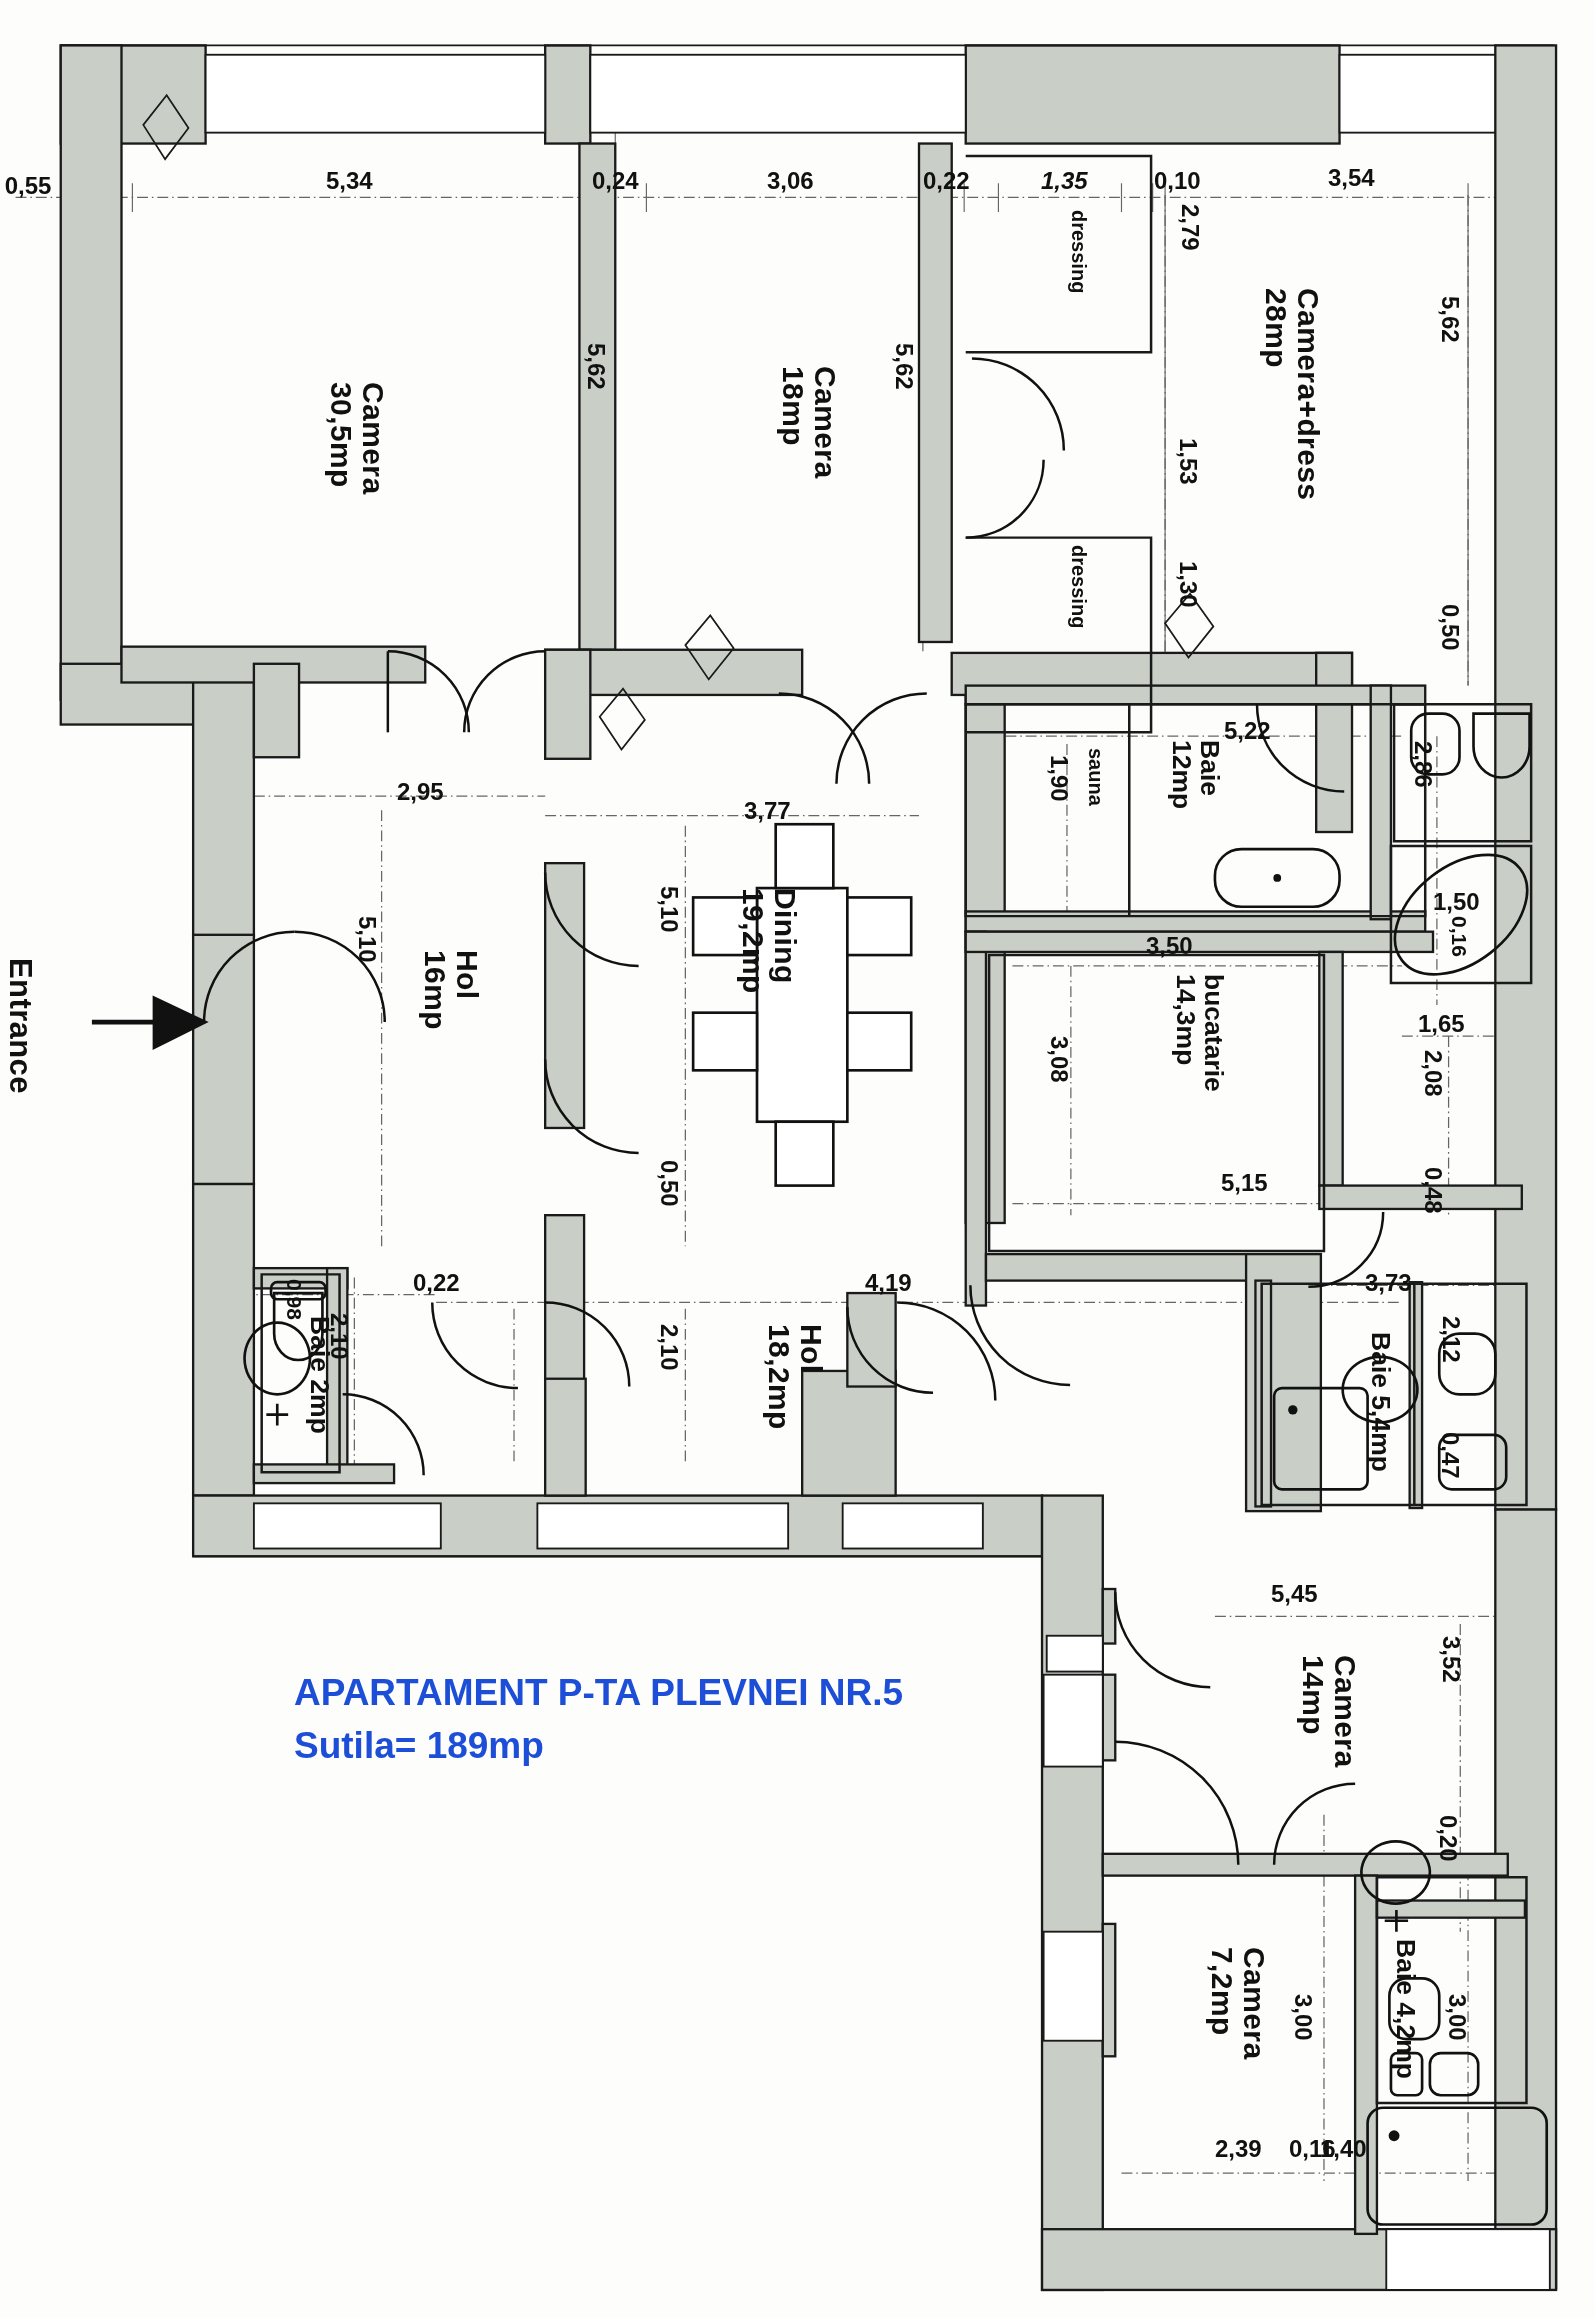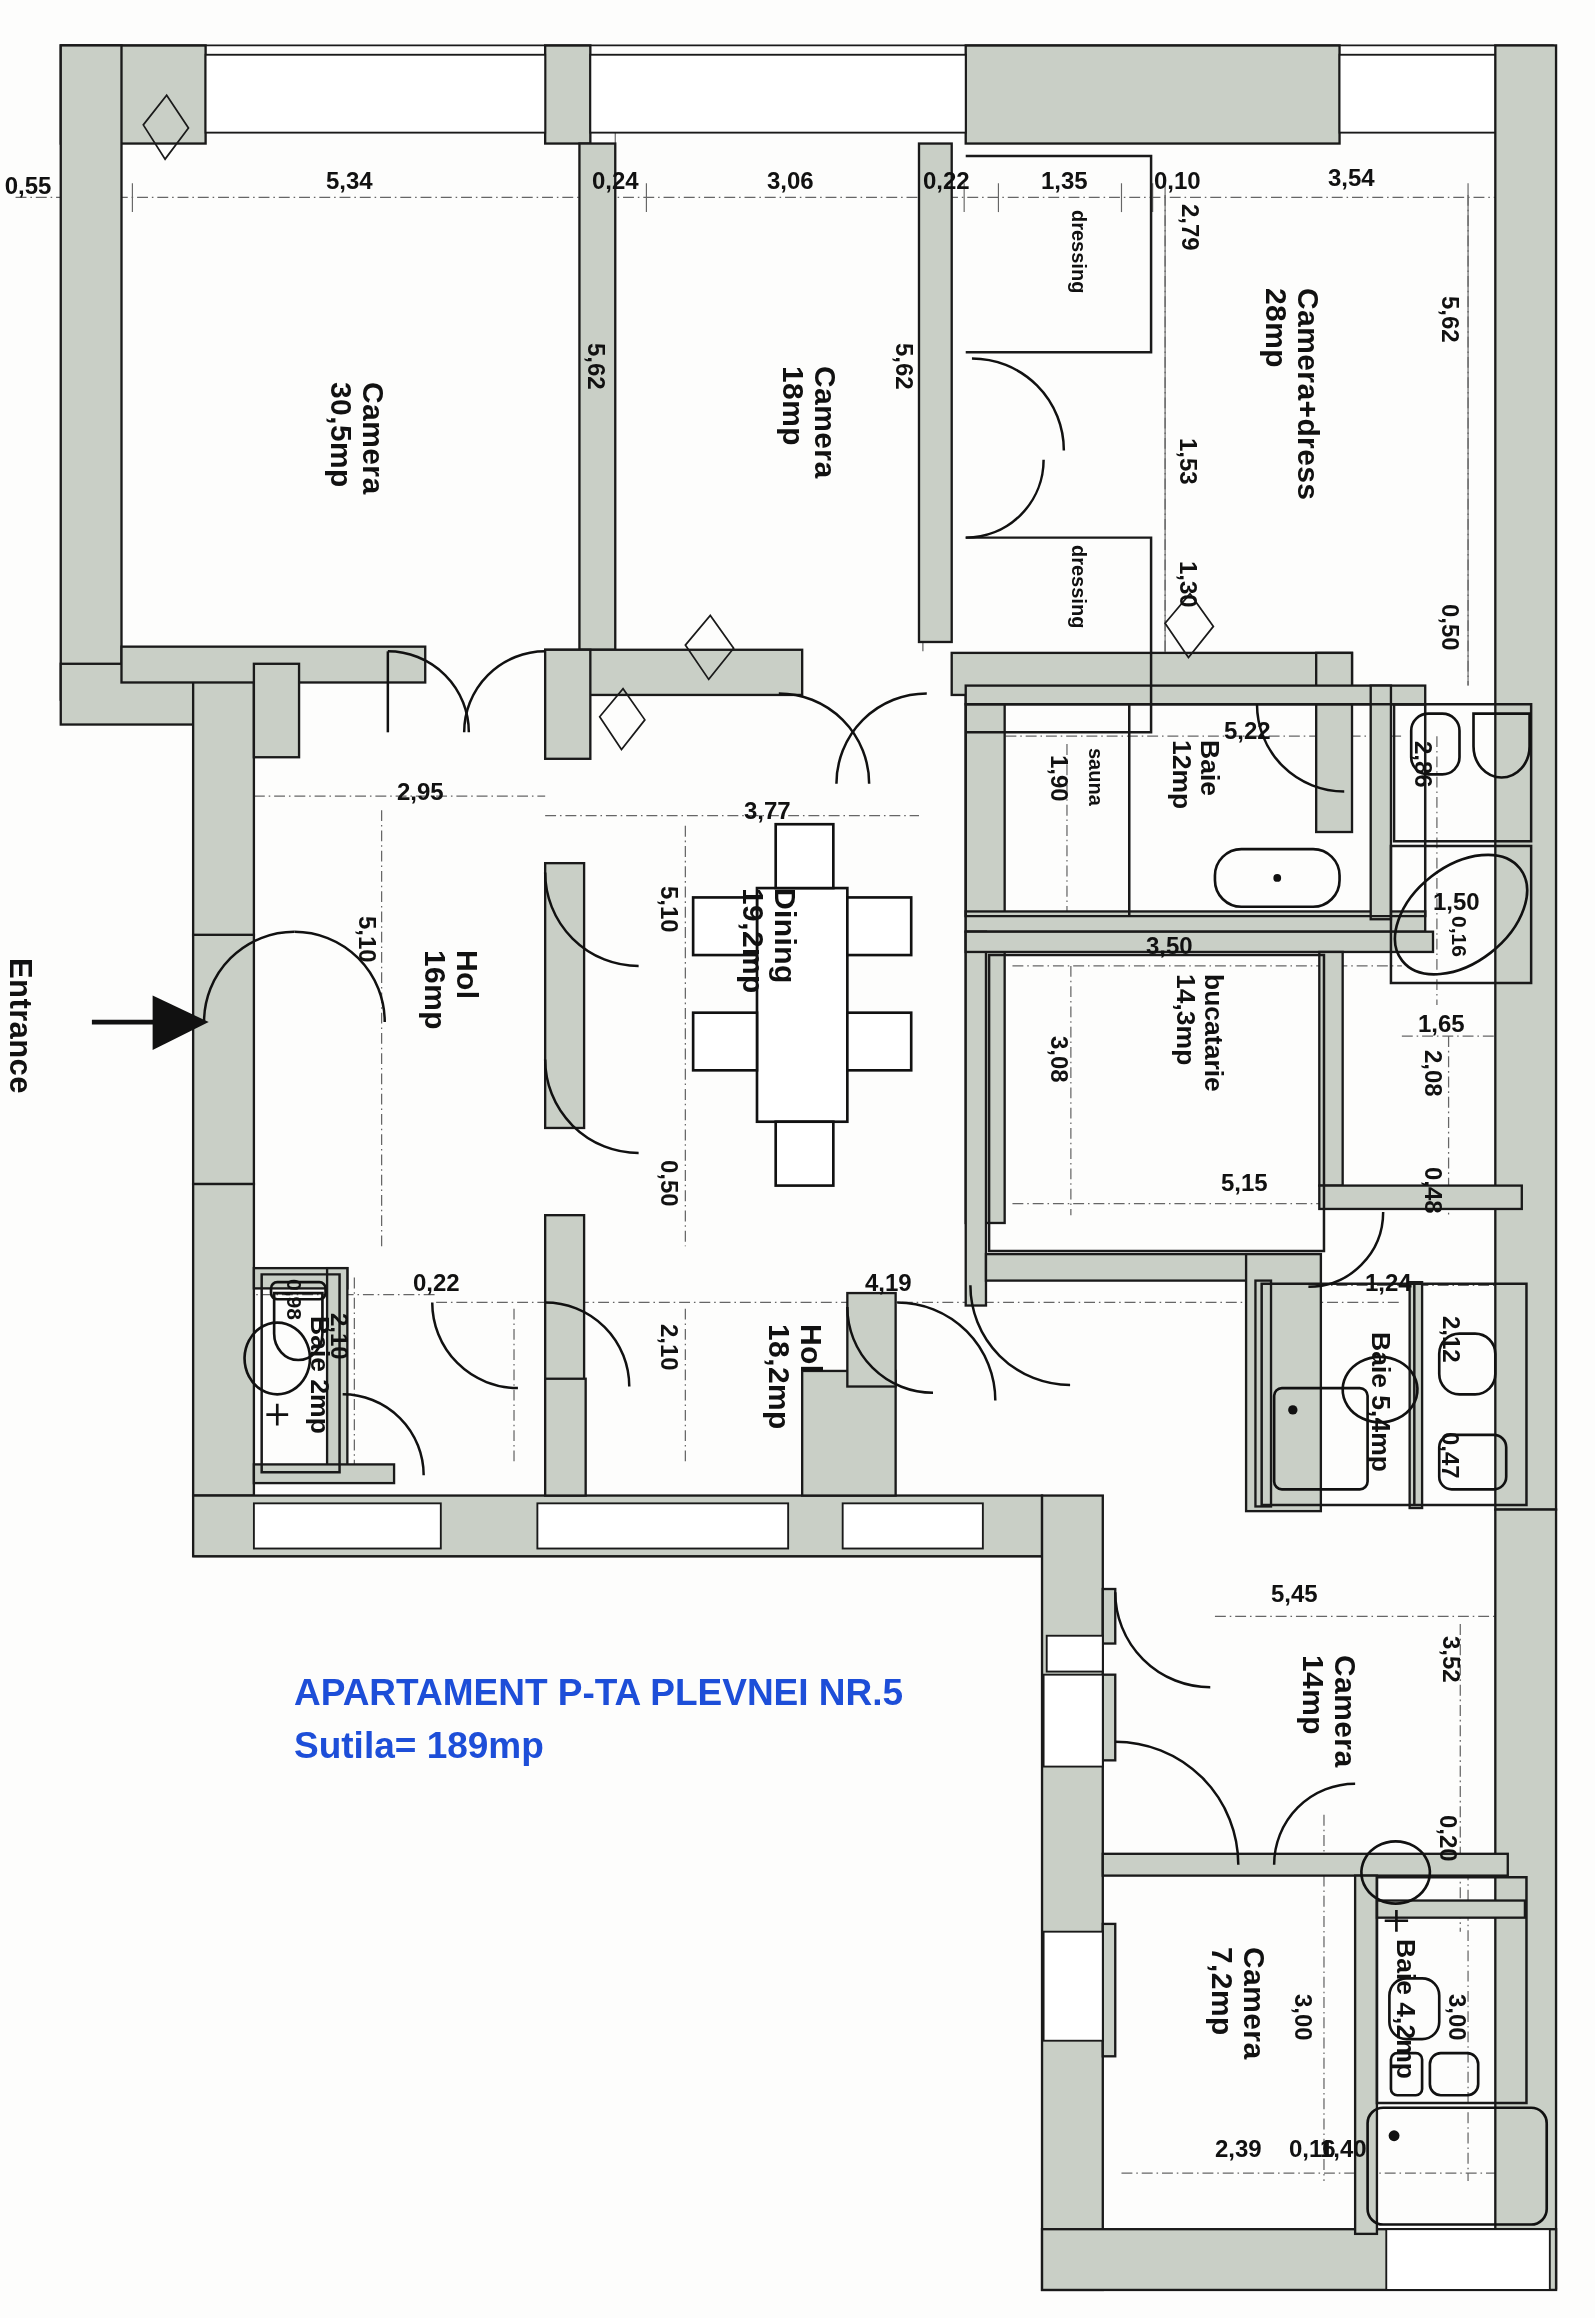--- a/index.html
+++ b/index.html
@@ -350,35 +350,35 @@
   <span>Camera</span><br><span>7,2mp</span>
 </div>
 
 <div class="lbl room2 rot90" style="left:1419px; top:1939px;">Baie 4,2mp</div>
 
 <div class="lbl dim" style="left:4.7px;   top:173px;">0,55</div>
 <div class="lbl dim" style="left:326px; top:168px;">5,34</div>
 <div class="lbl dim" style="left:592px; top:168px;">0,24</div>
 <div class="lbl dim" style="left:767px; top:168px;">3,06</div>
 <div class="lbl dim" style="left:923px;top:168px;">0,22</div>
-<div class="lbl dim" style="left:1041px;top:168px;">1,35</div>
+<div class="lbl dim" style="left:1041px;top:168px;font-style:italic;">1,35</div>
 <div class="lbl dim" style="left:1154px;top:168px;">0,10</div>
 <div class="lbl dim" style="left:1328px;top:165px;">3,54</div>
 
 <div class="lbl dim" style="left:397px; top:779px;">2,95</div>
 <div class="lbl dim" style="left:744px; top:798px;">3,77</div>
 <div class="lbl dim" style="left:1224px;top:718px;">5,22</div>
 <div class="lbl dim" style="left:1146px;top:933px;">3,50</div>
 <div class="lbl dim" style="left:1221px;top:1170px;">5,15</div>
 <div class="lbl dim" style="left:1418px;top:1011px;">1,65</div>
 <div class="lbl dim" style="left:1433px;top:889px;">1,50</div>
 
 <div class="lbl dim" style="left:413px; top:1270px;">0,22</div>
 <div class="lbl dim" style="left:865px;top:1270px;">4,19</div>
-<div class="lbl dim" style="left:1365px;top:1270px;">1,24</div>
+<div class="lbl dim" style="left:1365px;top:1270px;">3,73</div>
 
 <div class="lbl dim" style="left:1271px;top:1581px;">5,45</div>
 <div class="lbl dim" style="left:1168px;top:2136px;margin-left:47px;">2,39</div>
 <div class="lbl dim" style="left:1289px;top:2136px;">0,16</div>
 <div class="lbl dim" style="left:1320px;top:2136px;">1,40</div>
 
 <div class="lbl dim rot90" style="left:609px;  top:343px;">5,62</div>
 <div class="lbl dim rot90" style="left:917px; top:343px;">5,62</div>
 <div class="lbl dim rot90" style="left:1463px; top:296px;">5,62</div>
 <div class="lbl dim rot90" style="left:1203px; top:204px;">2,79</div>

